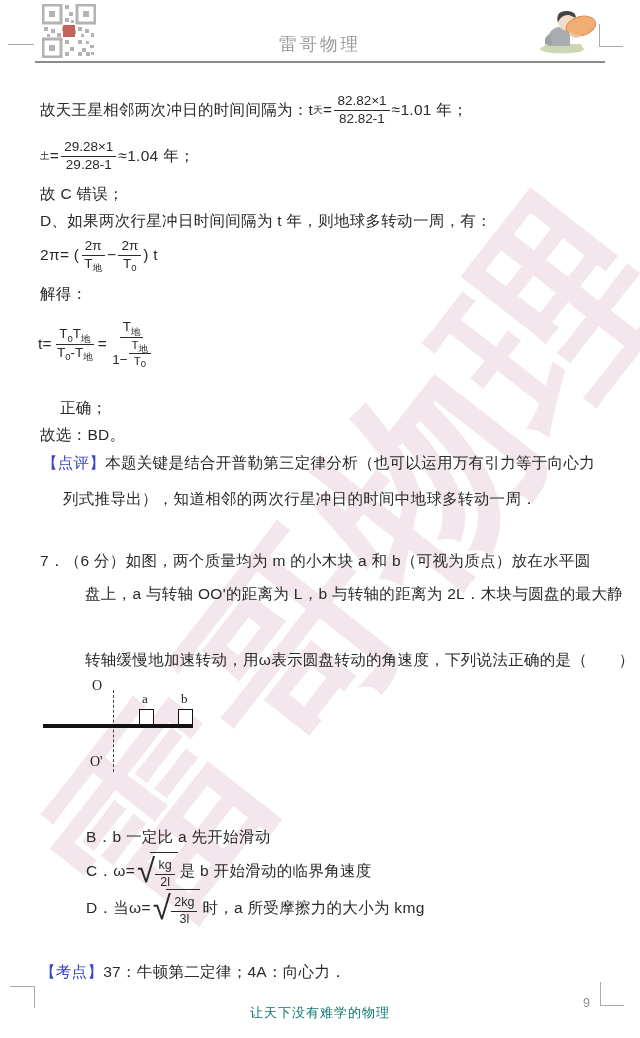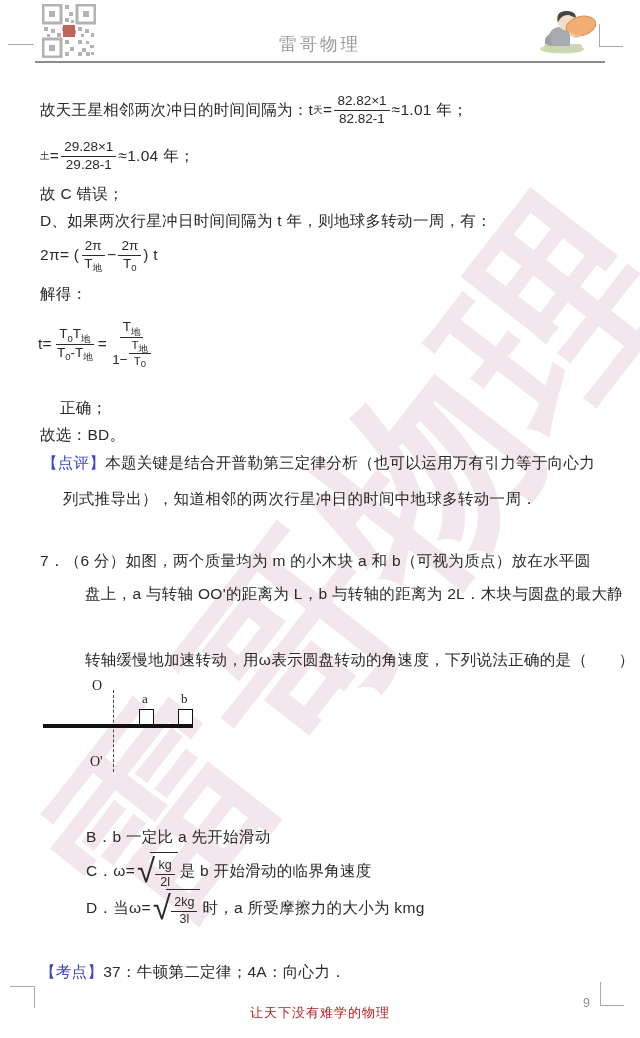--- a/index.html
+++ b/index.html
@@ -36,21 +36,21 @@
   .radicand { border-top:1.5px solid #2a2a2a; padding:2px 3px 0 5px; }
   
   .diagram { left:38px; top:676px; width:180px; height:102px; }
   .diagram * { position:absolute; }
   .axis-label { font-size:14px; color:#222; font-family:"Liberation Serif","DejaVu Serif",serif; }
   .axis-line { left:75px; top:14px; height:82px; width:0; border-left:1.6px dashed #444; }
   .disc-line { left:5px; top:48px; width:150px; height:3.5px; background:#111; }
   .block { width:13px; height:14px; border:1.8px solid #111; background:#fff; top:32.5px; }
   .block-label { font-size:13px; color:#222; top:15px; font-family:"Liberation Serif","DejaVu Serif",serif; }
   
-  .slogan { left:0; right:0; top:1004px; text-align:center; font-size:13px; color:#b91c1c; letter-spacing:1px; }
+  .slogan { left:0; right:0; top:1004px; text-align:center; font-size:13px; color:#0f766e; letter-spacing:1px; }
   .pagenum { left:583px; top:996px; font-size:12.5px; color:#909090; }
 </style>
 </head>
 <body>
 
 <div class="page">
 
   <div class="watermark">雷哥物理</div>
 
   <div class="crop" style="left:8px;top:44px;width:26px;height:1px"></div>

